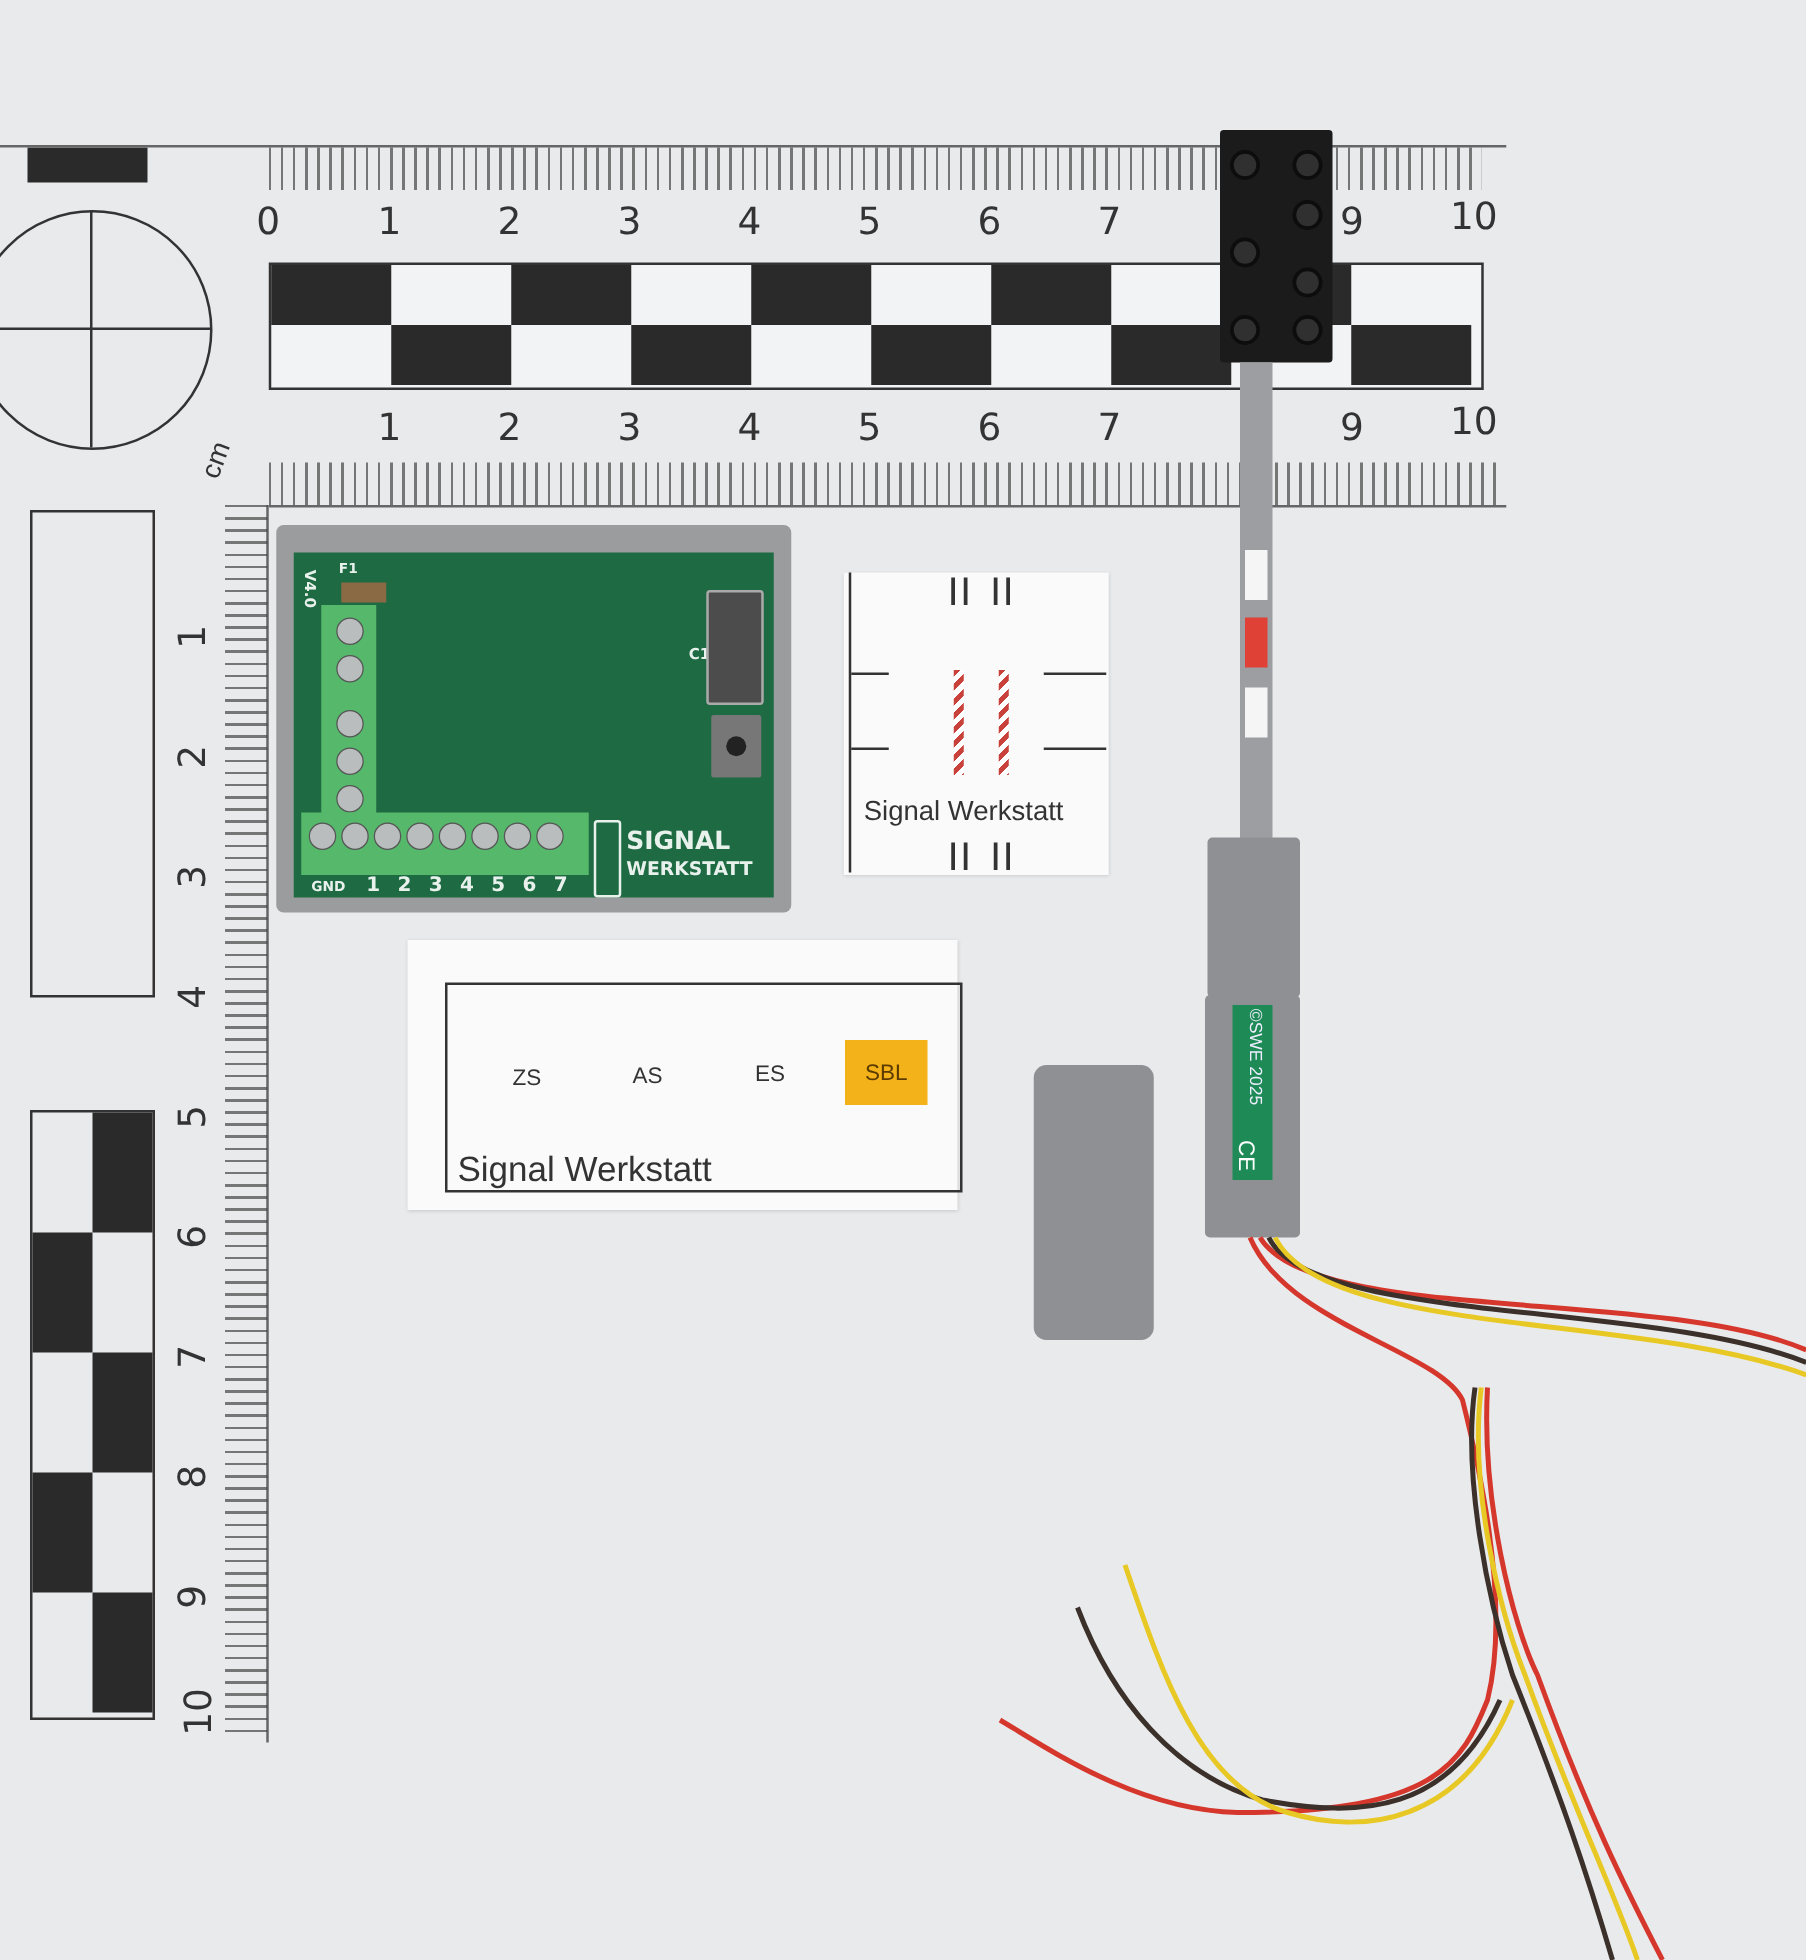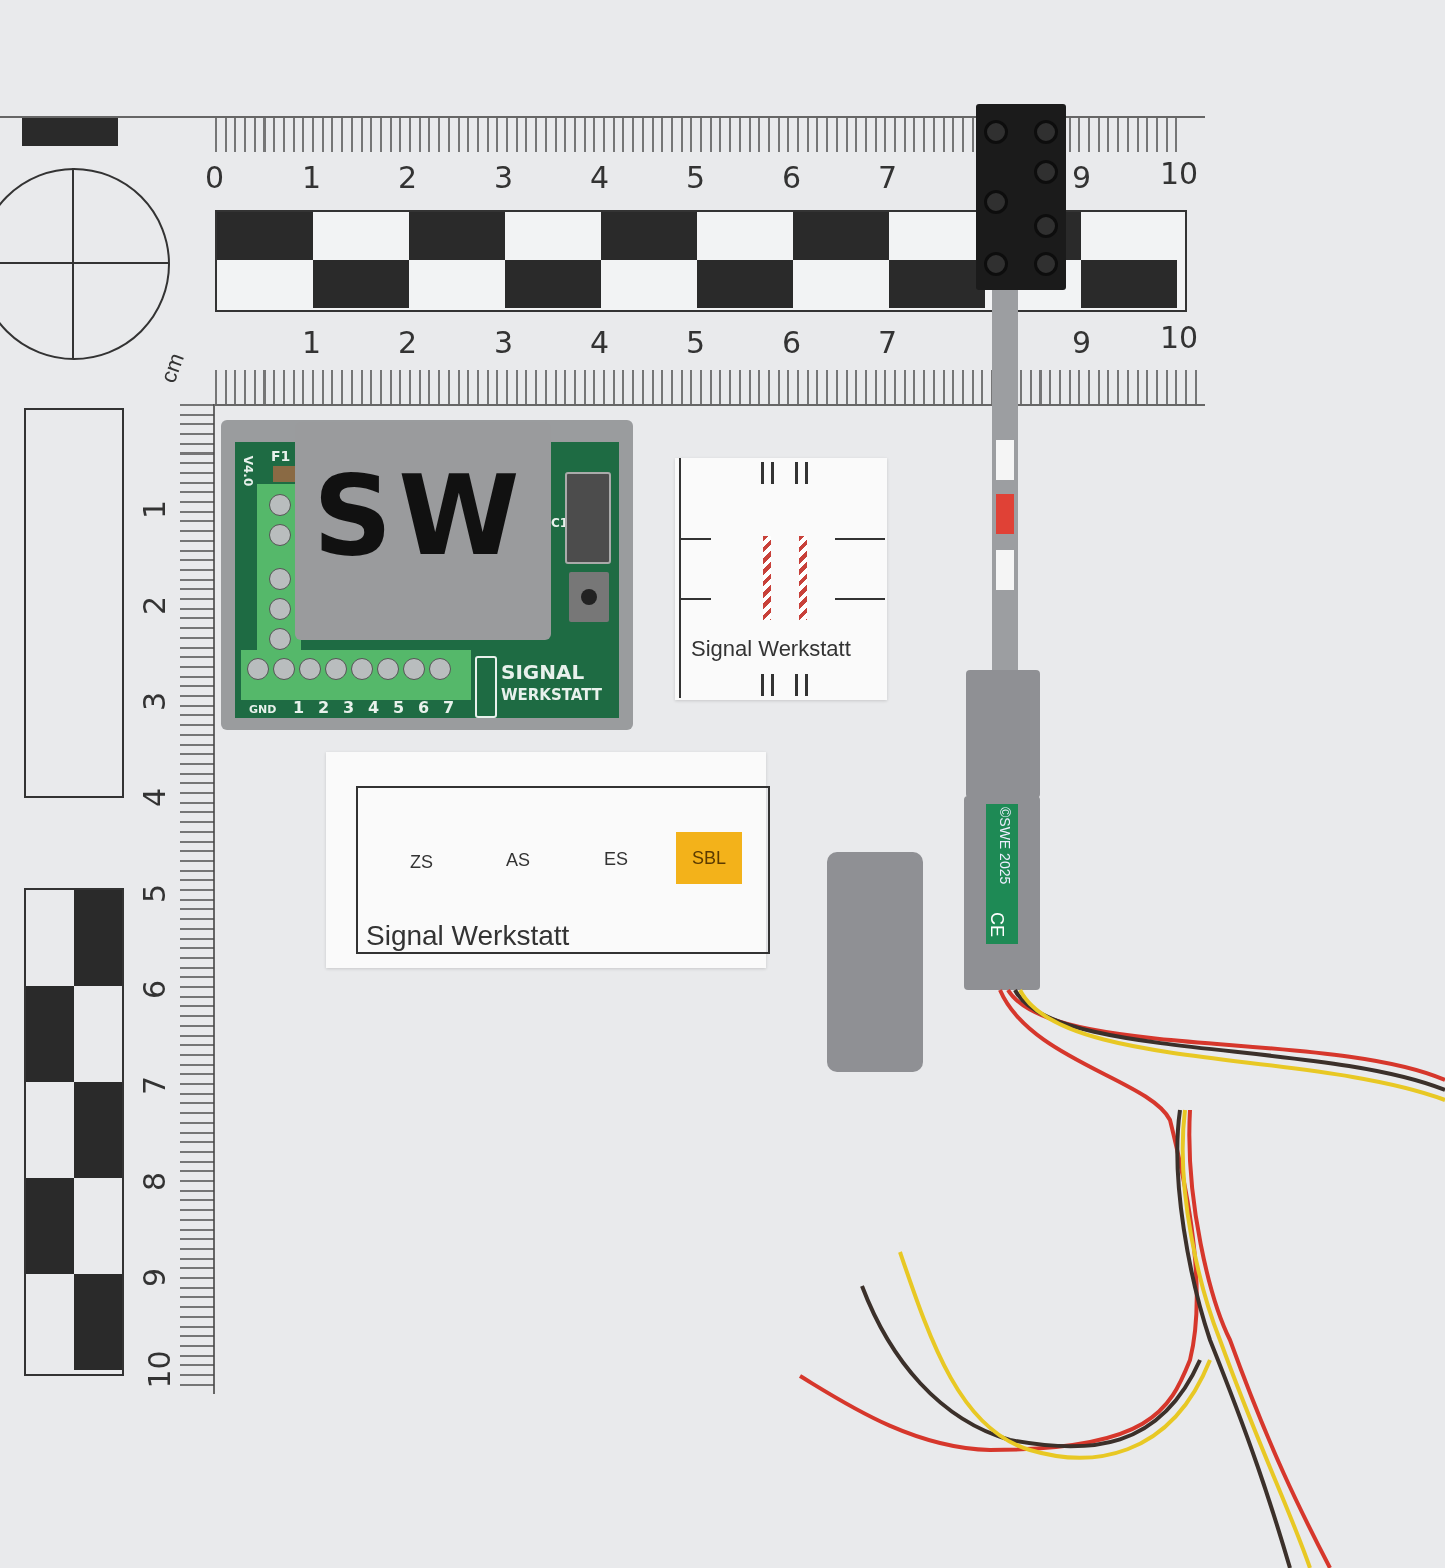--- a/index.html
+++ b/index.html
@@ -100,21 +100,21 @@
 <div class="num" style="left:145px;top:780px;transform:rotate(-90deg);">4</div>
 <div class="num" style="left:145px;top:876px;transform:rotate(-90deg);">5</div>
 <div class="num" style="left:145px;top:972px;transform:rotate(-90deg);">6</div>
 <div class="num" style="left:145px;top:1068px;transform:rotate(-90deg);">7</div>
 <div class="num" style="left:145px;top:1164px;transform:rotate(-90deg);">8</div>
 <div class="num" style="left:145px;top:1260px;transform:rotate(-90deg);">9</div>
 <div class="num" style="left:140px;top:1352px;transform:rotate(-90deg);">10</div>
 
 <div class="abs pcb-case" style="left:221px;top:420px;width:412px;height:310px;">
   <div class="abs pcb" style="left:14px;top:22px;width:384px;height:276px;">
-    <div class="abs silk" style="left:36px;top:6px;font-size:14px;">F1</div>
+    <div class="abs silk" style="left:36px;top:6px;font-size:11px;">F1</div>
     <div class="abs" style="left:38px;top:24px;width:36px;height:16px;background:#8a6a44;"></div>
     <div class="abs silk" style="left:-2px;top:22px;font-size:12px;transform:rotate(90deg);">V4.0</div>
     <div class="abs silk" style="left:316px;top:74px;font-size:12px;">C1</div>
     <div class="abs" style="left:330px;top:30px;width:42px;height:88px;background:#4c4c4c;border:2px solid #aaa;border-radius:3px;"></div>
     <div class="abs" style="left:334px;top:130px;width:40px;height:50px;background:#777;border-radius:2px;">
       <div style="position:absolute;left:12px;top:17px;width:16px;height:16px;border-radius:50%;background:#222;"></div>
     </div>
     <div class="abs terminal" style="left:22px;top:42px;width:44px;height:174px;">
       <div class="screw" style="left:12px;top:10px;"></div>
       <div class="screw" style="left:12px;top:40px;"></div>
@@ -137,23 +137,20 @@
     <div class="abs silk" style="left:83px;top:256px;font-size:16px;">2</div>
     <div class="abs silk" style="left:108px;top:256px;font-size:16px;">3</div>
     <div class="abs silk" style="left:133px;top:256px;font-size:16px;">4</div>
     <div class="abs silk" style="left:158px;top:256px;font-size:16px;">5</div>
     <div class="abs silk" style="left:183px;top:256px;font-size:16px;">6</div>
     <div class="abs silk" style="left:208px;top:256px;font-size:16px;">7</div>
     <div class="abs" style="left:240px;top:214px;width:18px;height:58px;border:2px solid #e8f1ec;border-radius:3px;"></div>
     <div class="abs silk" style="left:266px;top:218px;font-size:20px;">SIGNAL</div>
     <div class="abs silk" style="left:266px;top:244px;font-size:15px;">WERKSTATT</div>
   </div>
-  <div class="abs sw-cap" style="left:74px;top:2px;width:256px;height:218px;">
-    <div class="abs sw-text" style="left:18px;top:30px;">SW</div>
-  </div>
 </div>
 
 <div class="abs card" style="left:675px;top:458px;width:212px;height:242px;">
   <div class="abs" style="left:4px;top:0;width:2px;height:240px;background:#333;"></div>
   <div class="abs" style="left:86px;top:4px;width:3px;height:22px;background:#333;"></div>
   <div class="abs" style="left:96px;top:4px;width:3px;height:22px;background:#333;"></div>
   <div class="abs" style="left:120px;top:4px;width:3px;height:22px;background:#333;"></div>
   <div class="abs" style="left:130px;top:4px;width:3px;height:22px;background:#333;"></div>
   <div class="abs" style="left:6px;top:80px;width:30px;height:2px;background:#333;"></div>
   <div class="abs" style="left:160px;top:80px;width:50px;height:2px;background:#333;"></div>

